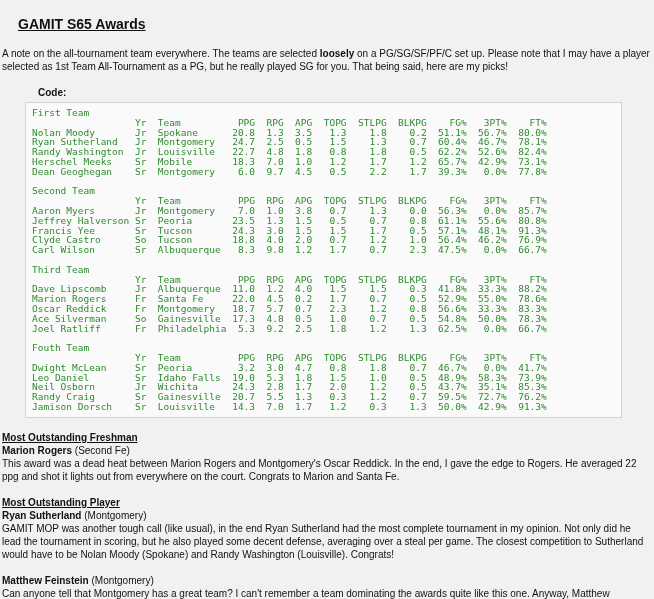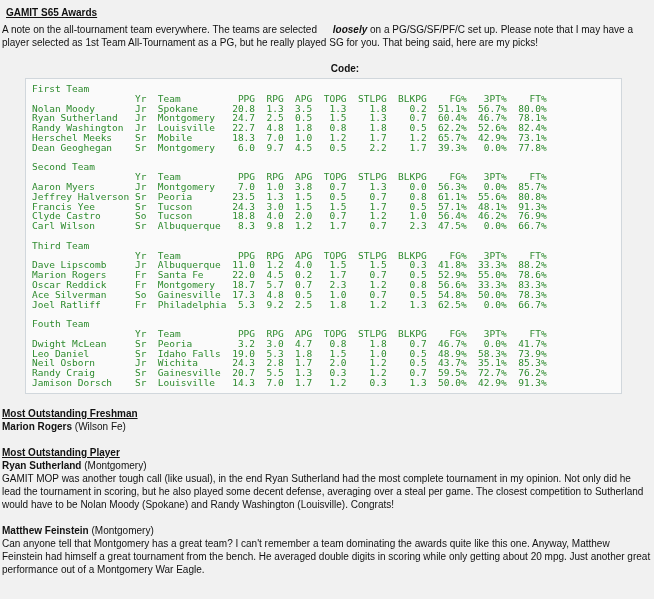--- a/index.html
+++ b/index.html
@@ -12,41 +12,38 @@
     color: #111111;
   }
   .post {
     width: 654px;
     min-height: 599px;
     box-sizing: border-box;
     padding: 2px 2px 6px 2px;
     background: #f1f1f1;
   }
   .post-title {
-    font-size: 10px;
+    font-size: 14px;
     font-weight: bold;
     text-decoration: underline;
-    margin: 4px;
+    margin: 16px;
   }
   .intro {
     margin: 0;
   }
   .intro .emph {
     font-weight: bold;
-    font-style: italic;
-    margin-left: 13px;
   }
   .code-wrap {
     margin-top: 13px;
   }
   .code-label {
     font-weight: bold;
     margin-left: 36px;
     margin-bottom: 3px;
-    text-align: center;
   }
   .code-box {
     margin: 0 30px 0 23px;
     background: #fafafa;
     border: 1px solid #d1d7dc;
     padding: 5px 6px;
     font-family: "DejaVu Sans Mono", "Liberation Mono", monospace;
     font-size: 9.5px;
     line-height: 9.8px;
     color: #2e8b2e;
@@ -106,21 +103,22 @@
                   Yr  Team          PPG  RPG  APG  TOPG  STLPG  BLKPG    FG%   3PT%    FT%
 Dwight McLean     Sr  Peoria        3.2  3.0  4.7   0.8    1.8    0.7  46.7%   0.0%  41.7%
 Leo Daniel        Sr  Idaho Falls  19.0  5.3  1.8   1.5    1.0    0.5  48.9%  58.3%  73.9%
 Neil Osborn       Jr  Wichita      24.3  2.8  1.7   2.0    1.2    0.5  43.7%  35.1%  85.3%
 Randy Craig       Sr  Gainesville  20.7  5.5  1.3   0.3    1.2    0.7  59.5%  72.7%  76.2%
 Jamison Dorsch    Sr  Louisville   14.3  7.0  1.7   1.2    0.3    1.3  50.0%  42.9%  91.3%</pre>
   </div>
 
   <div class="award-section">
     <div class="award-heading">Most Outstanding Freshman</div>
-    <div class="award-recipient"><span class="recipient-name">Marion Rogers</span> <span>(Wilson Fe)</span></div>
+    <div class="award-recipient"><span class="recipient-name">Marion Rogers</span> <span>(Second Fe)</span></div>
+    <p class="award-body">This award was a dead heat between Marion Rogers and Montgomery's Oscar Reddick. In the end, I gave the edge to Rogers. He averaged 22 ppg and shot it lights out from everywhere on the court. Congrats to Marion and Santa Fe.</p>
   </div>
 
   <div class="award-section">
     <div class="award-heading">Most Outstanding Player</div>
     <div class="award-recipient"><span class="recipient-name">Ryan Sutherland</span> <span>(Montgomery)</span></div>
     <p class="award-body">GAMIT MOP was another tough call (like usual), in the end Ryan Sutherland had the most complete tournament in my opinion. Not only did he lead the tournament in scoring, but he also played some decent defense, averaging over a steal per game. The closest competition to Sutherland would have to be Nolan Moody (Spokane) and Randy Washington (Louisville). Congrats!</p>
   </div>
 
   <div class="award-section">
     <div class="award-recipient"><span class="recipient-name">Matthew Feinstein</span> <span>(Montgomery)</span></div>

